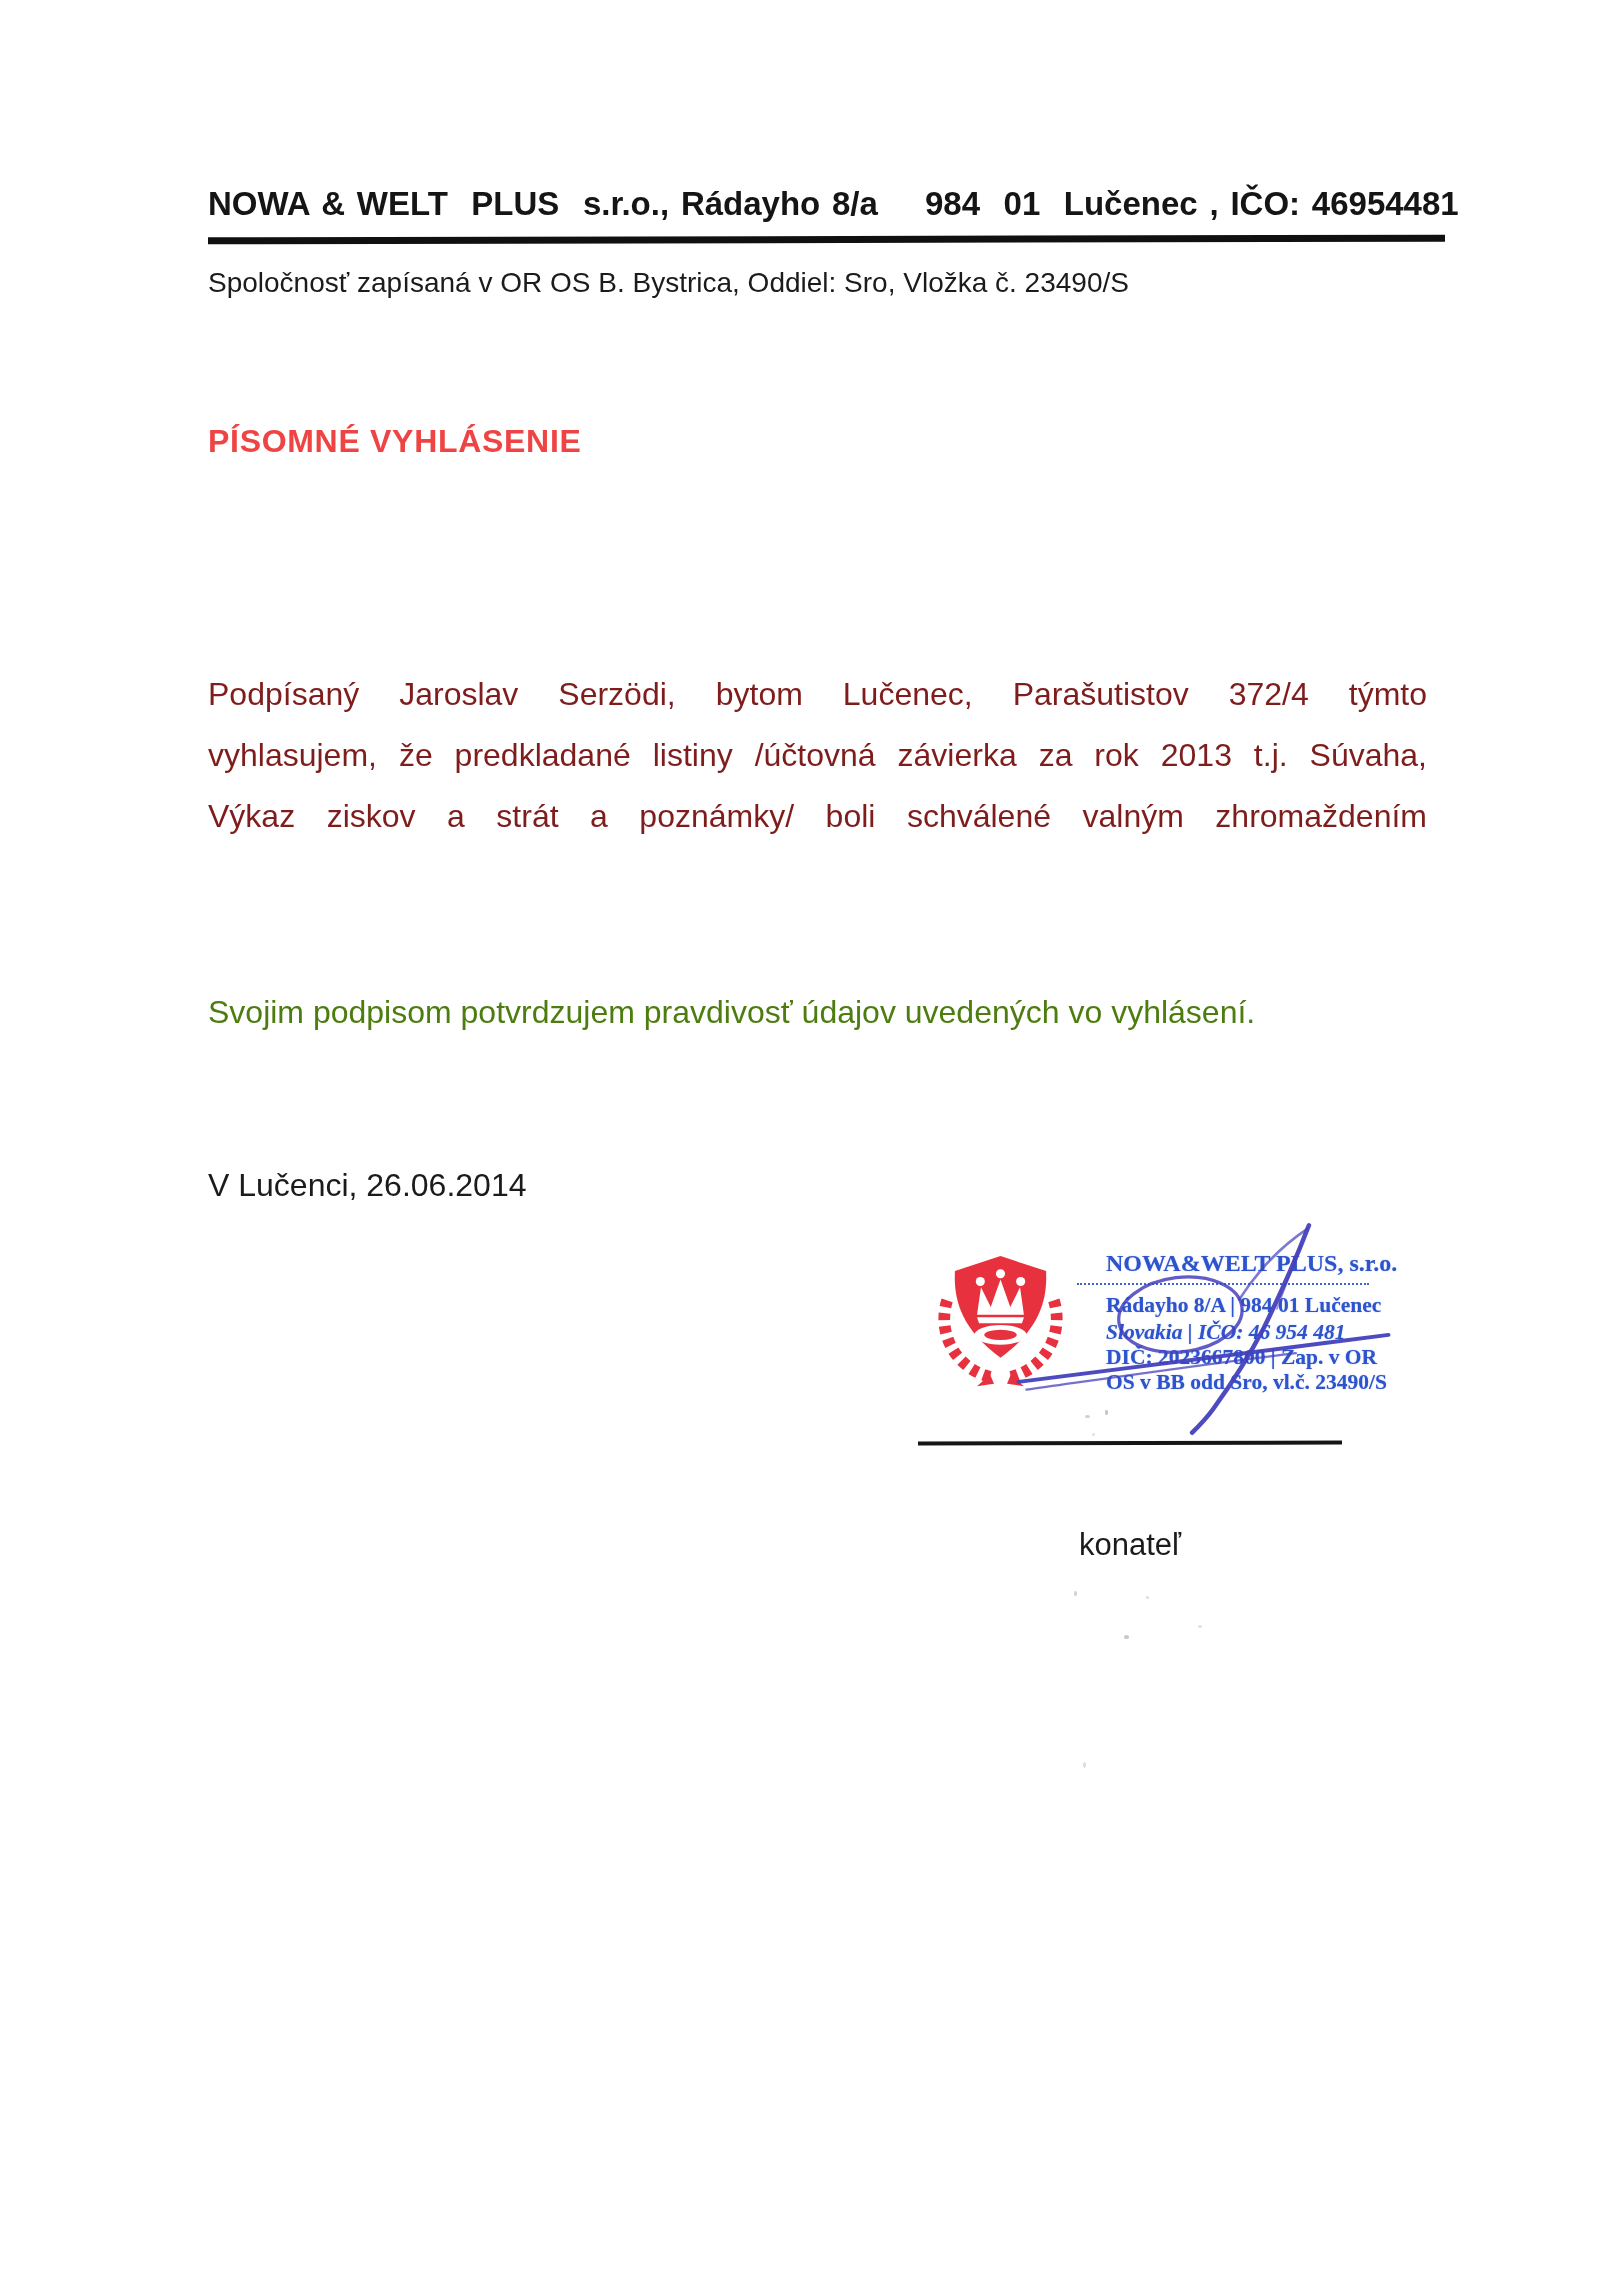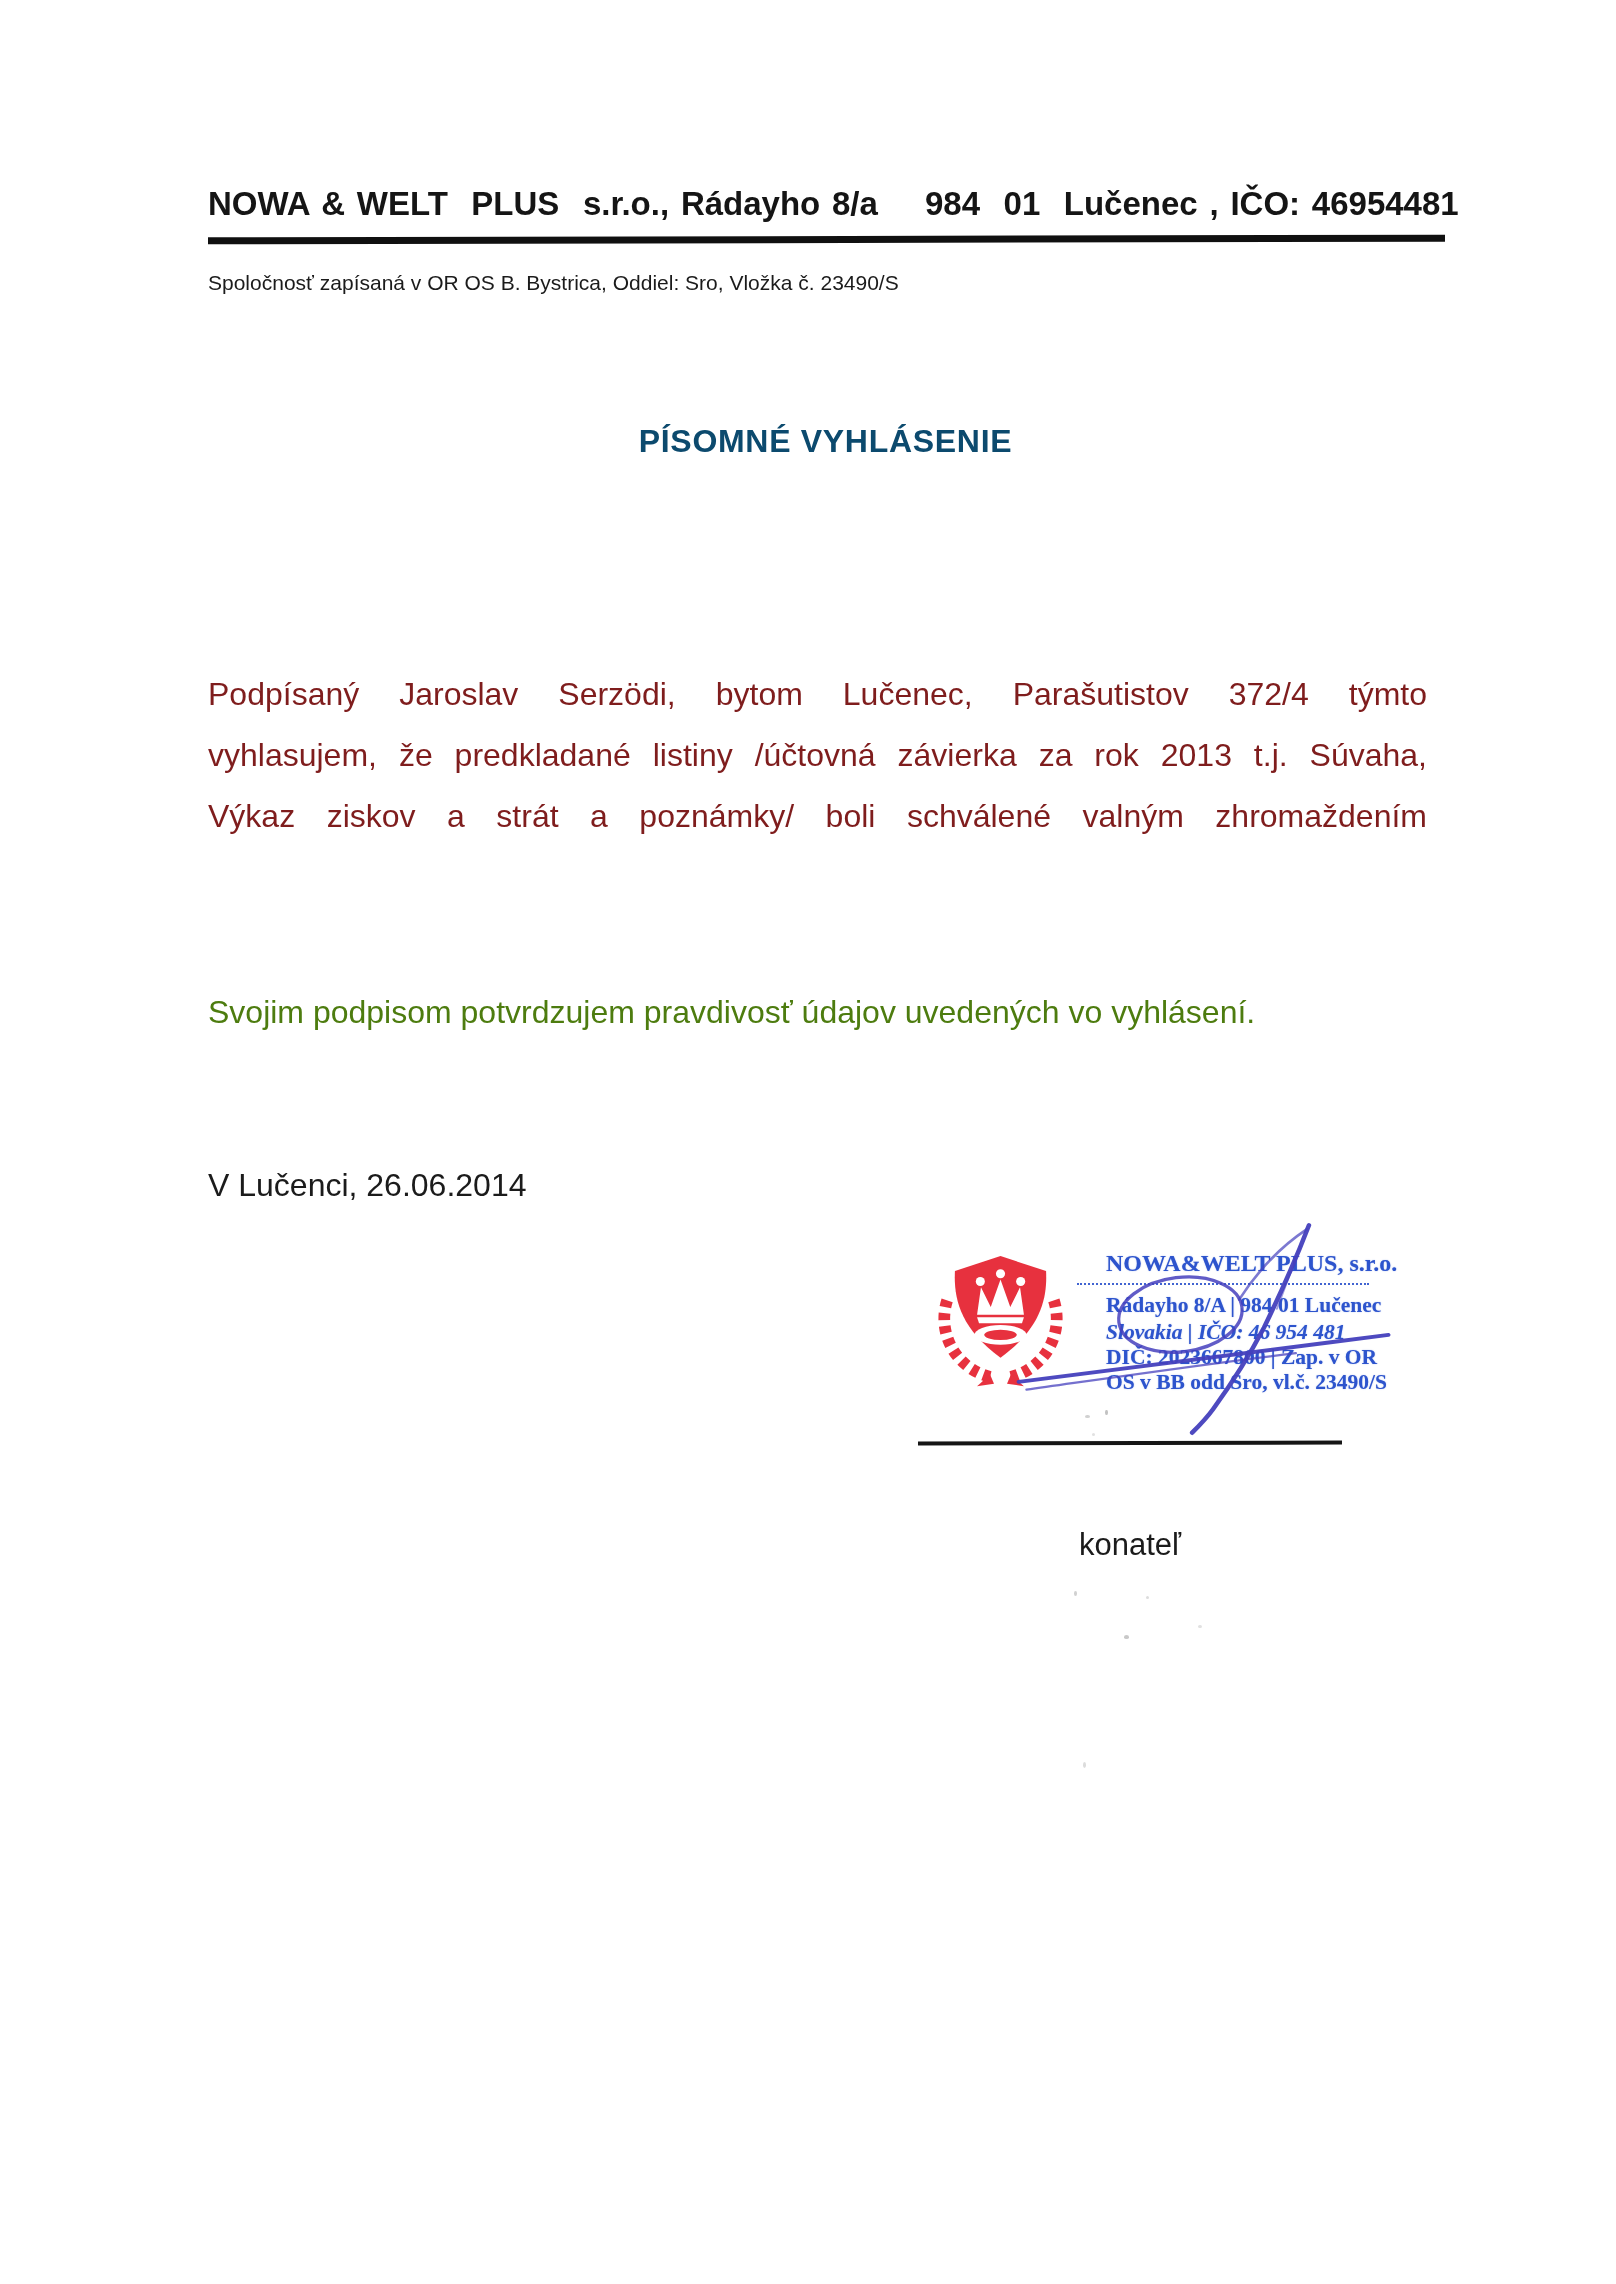--- a/index.html
+++ b/index.html
@@ -20,27 +20,27 @@
     white-space: pre-wrap; word-spacing: 2.6px;
     color: #151515;
   }
   .header-rule {
     left: 208px; top: 236px; width: 1237px; height: 7.2px;
     background: #101010;
     transform: rotate(-0.12deg);
   }
   .subheader-line {
     left: 208px; top: 263px; width: 1240px;
-    font-size: 21px; line-height: 39px; color: #1b1b1b;
+    font-size: 28px; line-height: 39px; color: #1b1b1b;
     white-space: pre-wrap;
   }
   .doc-title {
     left: 208px; top: 423px; width: 1235px;
-    text-align: center; font-size: 32px; font-weight: bold;
-    letter-spacing: 0.7px; color: #0c4a6e;
+    text-align: left; font-size: 32px; font-weight: bold;
+    letter-spacing: 0.7px; color: #ef4444;
   }
   .para1 {
     left: 208px; top: 664px; width: 1219px;
     font-size: 32px; line-height: 61px; color: #7f1d1d;
   }
   .jline { text-align: justify; text-align-last: justify; }
   .jlast { text-align: left; }
   .para2 {
     left: 208px; top: 982px; width: 1240px;
     font-size: 32px; line-height: 61px; color: #4d7c0f;

